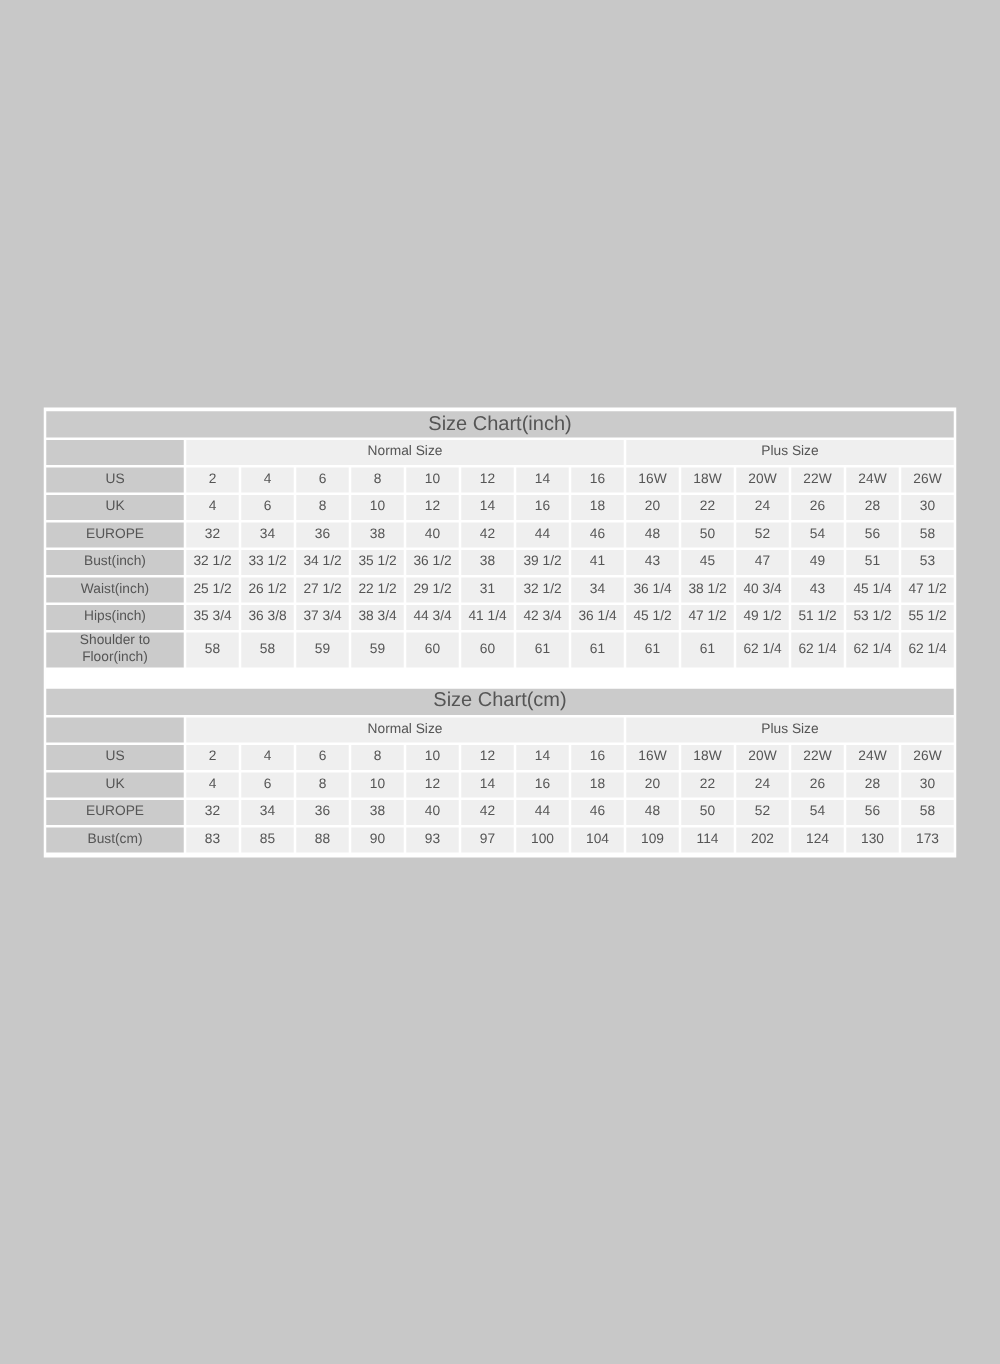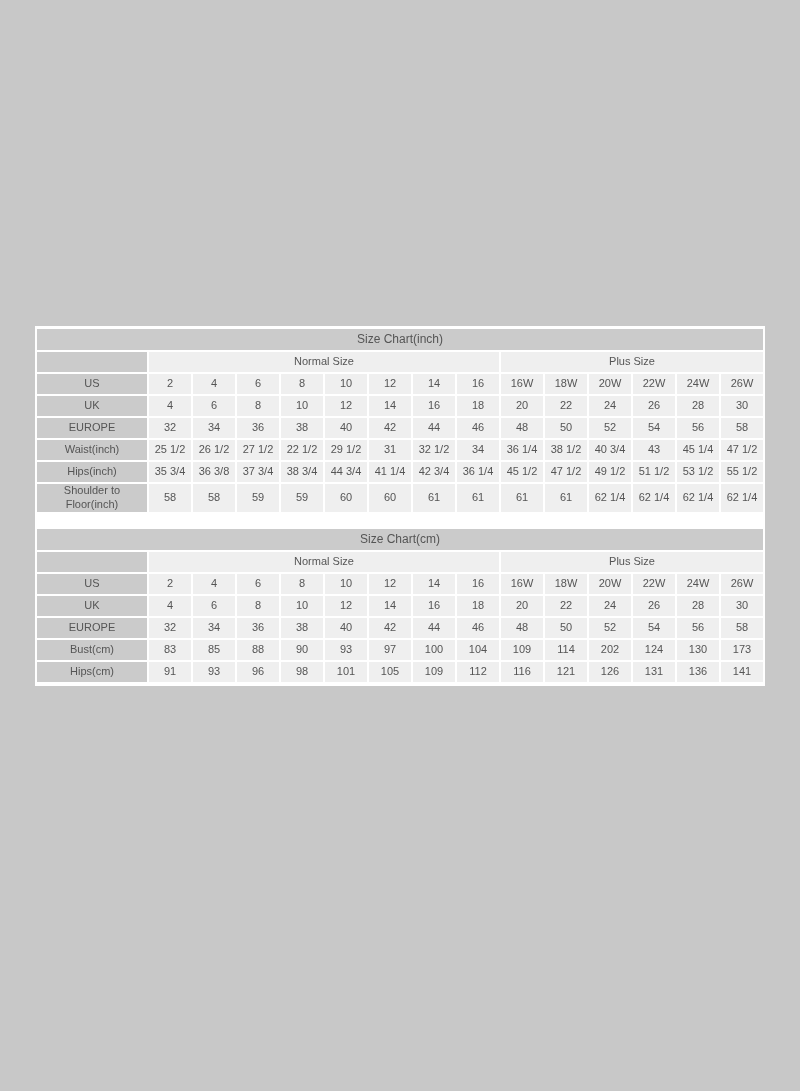--- a/index.html
+++ b/index.html
@@ -37,21 +37,21 @@
     text-align: center;
     vertical-align: middle;
     color: var(--text, #555555);
     font-size: 11px;
     line-height: 1.25;
     overflow: hidden;
   }
   td.title-cell {
     background: var(--header-band, #cbcbcb);
     height: 21px;
-    font-size: 12px;
+    font-size: 16px;
     margin-left: 32px;
   }
   td.label-cell {
     background: var(--header-band, #cbcbcb);
   }
   td.group-cell,
   td.data-cell {
     background: var(--data-cell, #efefef);
   }
   td.nowrap {
@@ -135,20 +135,37 @@
           <td class="data-cell">44</td>
           <td class="data-cell">46</td>
           <td class="data-cell">48</td>
           <td class="data-cell">50</td>
           <td class="data-cell">52</td>
           <td class="data-cell">54</td>
           <td class="data-cell">56</td>
           <td class="data-cell">58</td>
         </tr>
         <tr>
+          <td class="label-cell">Bust(inch)</td>
+          <td class="data-cell">32 1/2</td>
+          <td class="data-cell">33 1/2</td>
+          <td class="data-cell">34 1/2</td>
+          <td class="data-cell">35 1/2</td>
+          <td class="data-cell">36 1/2</td>
+          <td class="data-cell">38</td>
+          <td class="data-cell">39 1/2</td>
+          <td class="data-cell">41</td>
+          <td class="data-cell">43</td>
+          <td class="data-cell">45</td>
+          <td class="data-cell">47</td>
+          <td class="data-cell">49</td>
+          <td class="data-cell">51</td>
+          <td class="data-cell">53</td>
+        </tr>
+        <tr>
           <td class="label-cell">Waist(inch)</td>
           <td class="data-cell">25 1/2</td>
           <td class="data-cell">26 1/2</td>
           <td class="data-cell">27 1/2</td>
           <td class="data-cell">22 1/2</td>
           <td class="data-cell">29 1/2</td>
           <td class="data-cell">31</td>
           <td class="data-cell">32 1/2</td>
           <td class="data-cell">34</td>
           <td class="data-cell">36 1/4</td>
@@ -282,32 +299,15 @@
           <td class="data-cell">97</td>
           <td class="data-cell">100</td>
           <td class="data-cell">104</td>
           <td class="data-cell">109</td>
           <td class="data-cell">114</td>
           <td class="data-cell">202</td>
           <td class="data-cell">124</td>
           <td class="data-cell">130</td>
           <td class="data-cell">173</td>
         </tr>
-        <tr>
-          <td class="label-cell">Hips(cm)</td>
-          <td class="data-cell">91</td>
-          <td class="data-cell">93</td>
-          <td class="data-cell">96</td>
-          <td class="data-cell">98</td>
-          <td class="data-cell">101</td>
-          <td class="data-cell">105</td>
-          <td class="data-cell">109</td>
-          <td class="data-cell">112</td>
-          <td class="data-cell">116</td>
-          <td class="data-cell">121</td>
-          <td class="data-cell">126</td>
-          <td class="data-cell">131</td>
-          <td class="data-cell">136</td>
-          <td class="data-cell">141</td>
-        </tr>
       </tbody>
     </table>
 </div>
 
 </body></html>

